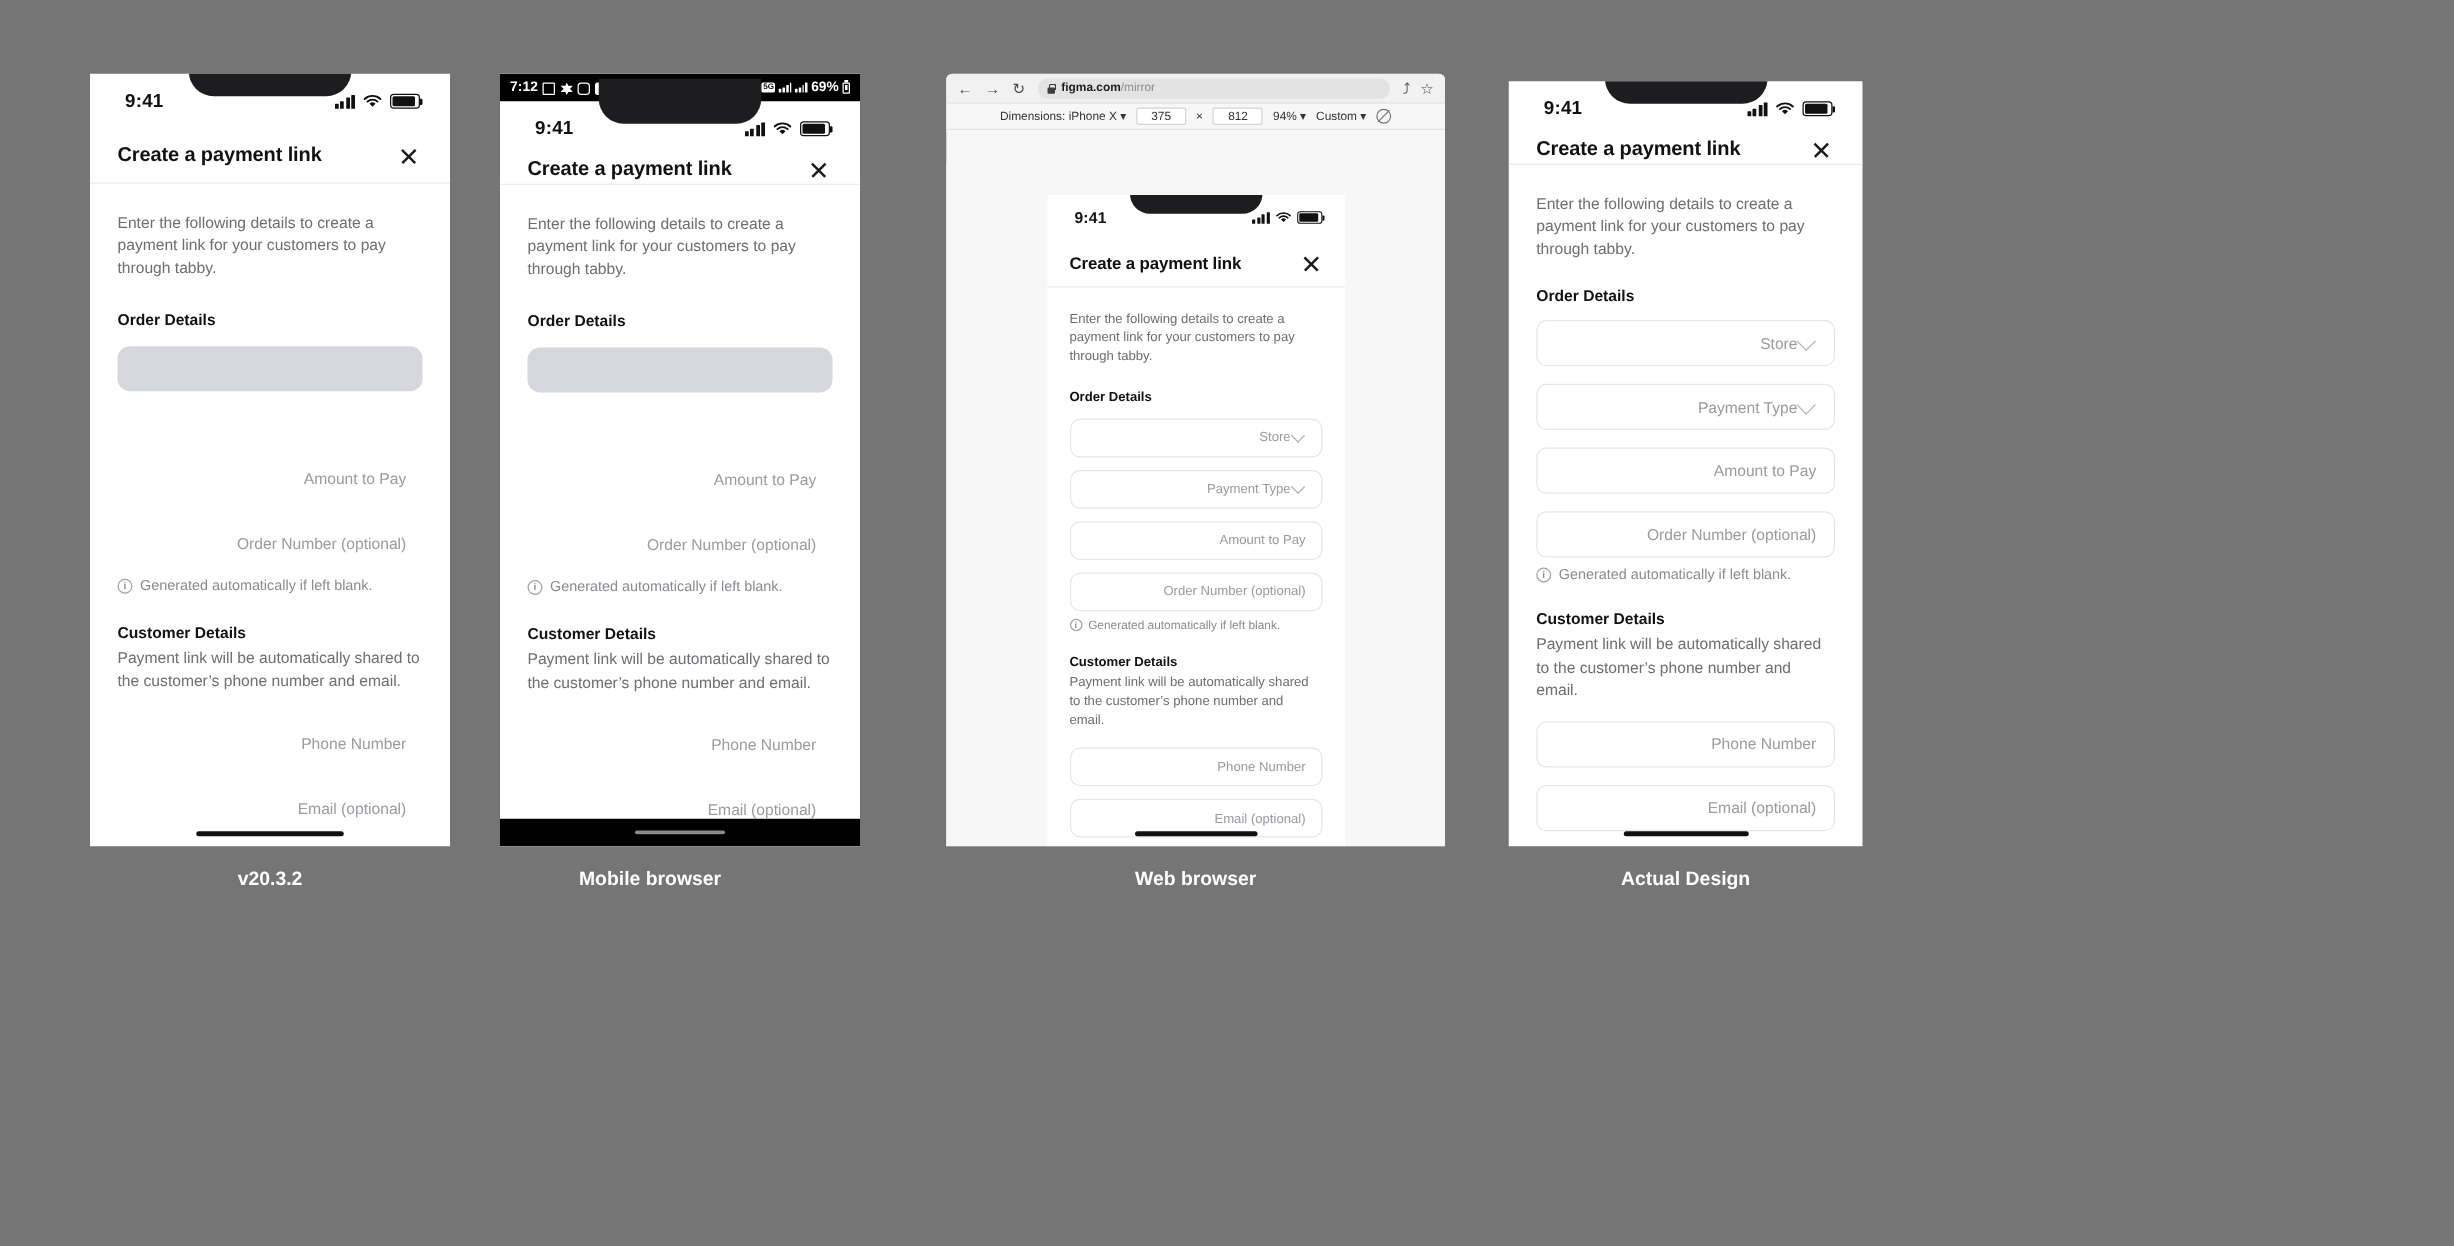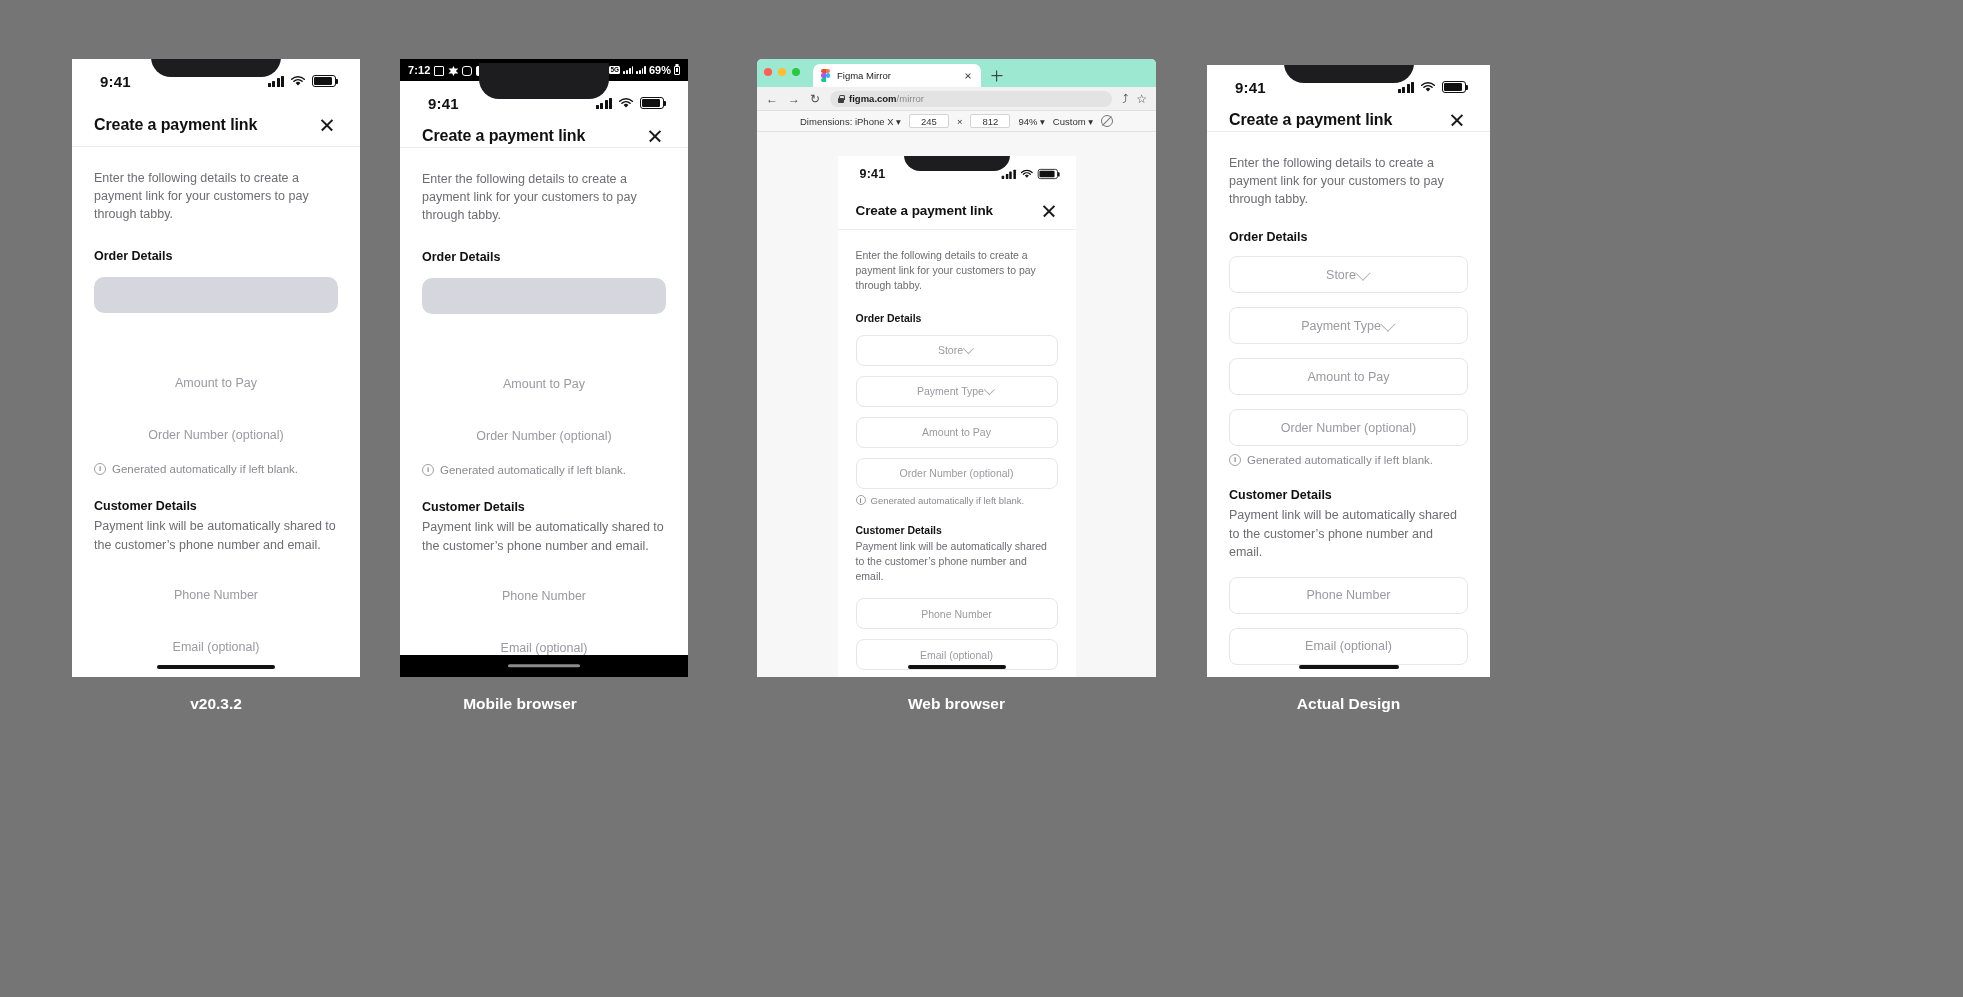--- a/index.html
+++ b/index.html
@@ -38,21 +38,21 @@
   .close-x::before,.close-x::after { content:""; position:absolute; left:50%; top:50%;
      width:15px; height:1.6px; background:#1a1a1a; }
   .close-x::before { transform:translate(-50%,-50%) rotate(45deg); }
   .close-x::after  { transform:translate(-50%,-50%) rotate(-45deg); }
 
   .body { padding:0 22px; }
   .intro { color:#6d6d72; line-height:1.45; }
   .sect-title { font-weight:bold; color:#111; }
   .sect-sub { color:#6d6d72; line-height:1.45; }
 
-  .field { display:flex; align-items:center; justify-content:center;
+  .field { display:flex; align-items:center; justify-content:flex-end;
            border-radius:8px; }
   .field.bordered { border:1px solid #e6e6e6; background:#fff; }
   .field.noborder { border:1px solid transparent; }
   .field .ph { color:#9a9aa0; }
   .chev { width:11px; height:11px; border-right:1.4px solid #b0b0b5;
           border-bottom:1.4px solid #b0b0b5; transform:rotate(45deg) translateY(-2px);
           flex:0 0 auto; margin-right:4px; }
 
   .store-block { background:#d6d6de; border-radius:10px; }
 
@@ -318,57 +318,38 @@
       <i></i>
     </div>
 </div>
 
 <div class="caption" style="left:376px; top:690px; width:288px;">
   <div>Mobile browser</div>
 </div>
 
 <div id="p3">
 
-  <div class="chrome-tabstrip">
-    <div class="traffic">
-      <i style="background:#ff5f57"></i>
-      <i style="background:#febc2e"></i>
-      <i style="background:#28c840"></i>
-    </div>
-    <div class="tab">
-      <span class="figma-logo">
-        <span style="left:0;top:0;background:#f24e1e;border-radius:2px 0 0 2px"></span>
-        <span style="left:4.5px;top:0;background:#ff7262;border-radius:0 2px 2px 0"></span>
-        <span style="left:0;top:4.4px;background:#a259ff;border-radius:2px 0 0 2px"></span>
-        <span style="left:4.5px;top:4.4px;background:#1abcfe;border-radius:50%"></span>
-        <span style="left:0;top:8.8px;background:#0acf83;border-radius:2px 0 0 2px"></span>
-      </span>
-      <span class="tab-title">Figma Mirror</span>
-      <span class="tab-x"></span>
-    </div>
-    <div class="newtab"></div>
-  </div>
 
   <div class="chrome-omni">
     <span class="nav-ic">←</span>
     <span class="nav-ic">→</span>
     <span class="nav-ic">↻</span>
     <div class="omnibox">
       <span class="lock"></span>
       <span class="url"><b>figma.com</b><span>/mirror</span></span>
     </div>
     <div class="omni-right">
       <span class="nav-ic">⤴</span>
       <span class="nav-ic">☆</span>
     </div>
   </div>
 
   <div class="devtoolbar">
     <span class="dt-txt">Dimensions: iPhone X ▾</span>
-    <span class="dt-input">245</span>
+    <span class="dt-input">375</span>
     <span class="dt-x">×</span>
     <span class="dt-input">812</span>
     <span class="dt-txt">94% ▾</span>
     <span class="dt-txt">Custom ▾</span>
     <span class="dt-noicon"></span>
   </div>
 
   <div class="viewport">
     <div class="mini-phone" style="display:flex;flex-direction:column;">
       <div class="statusbar" style="height:36px;">

